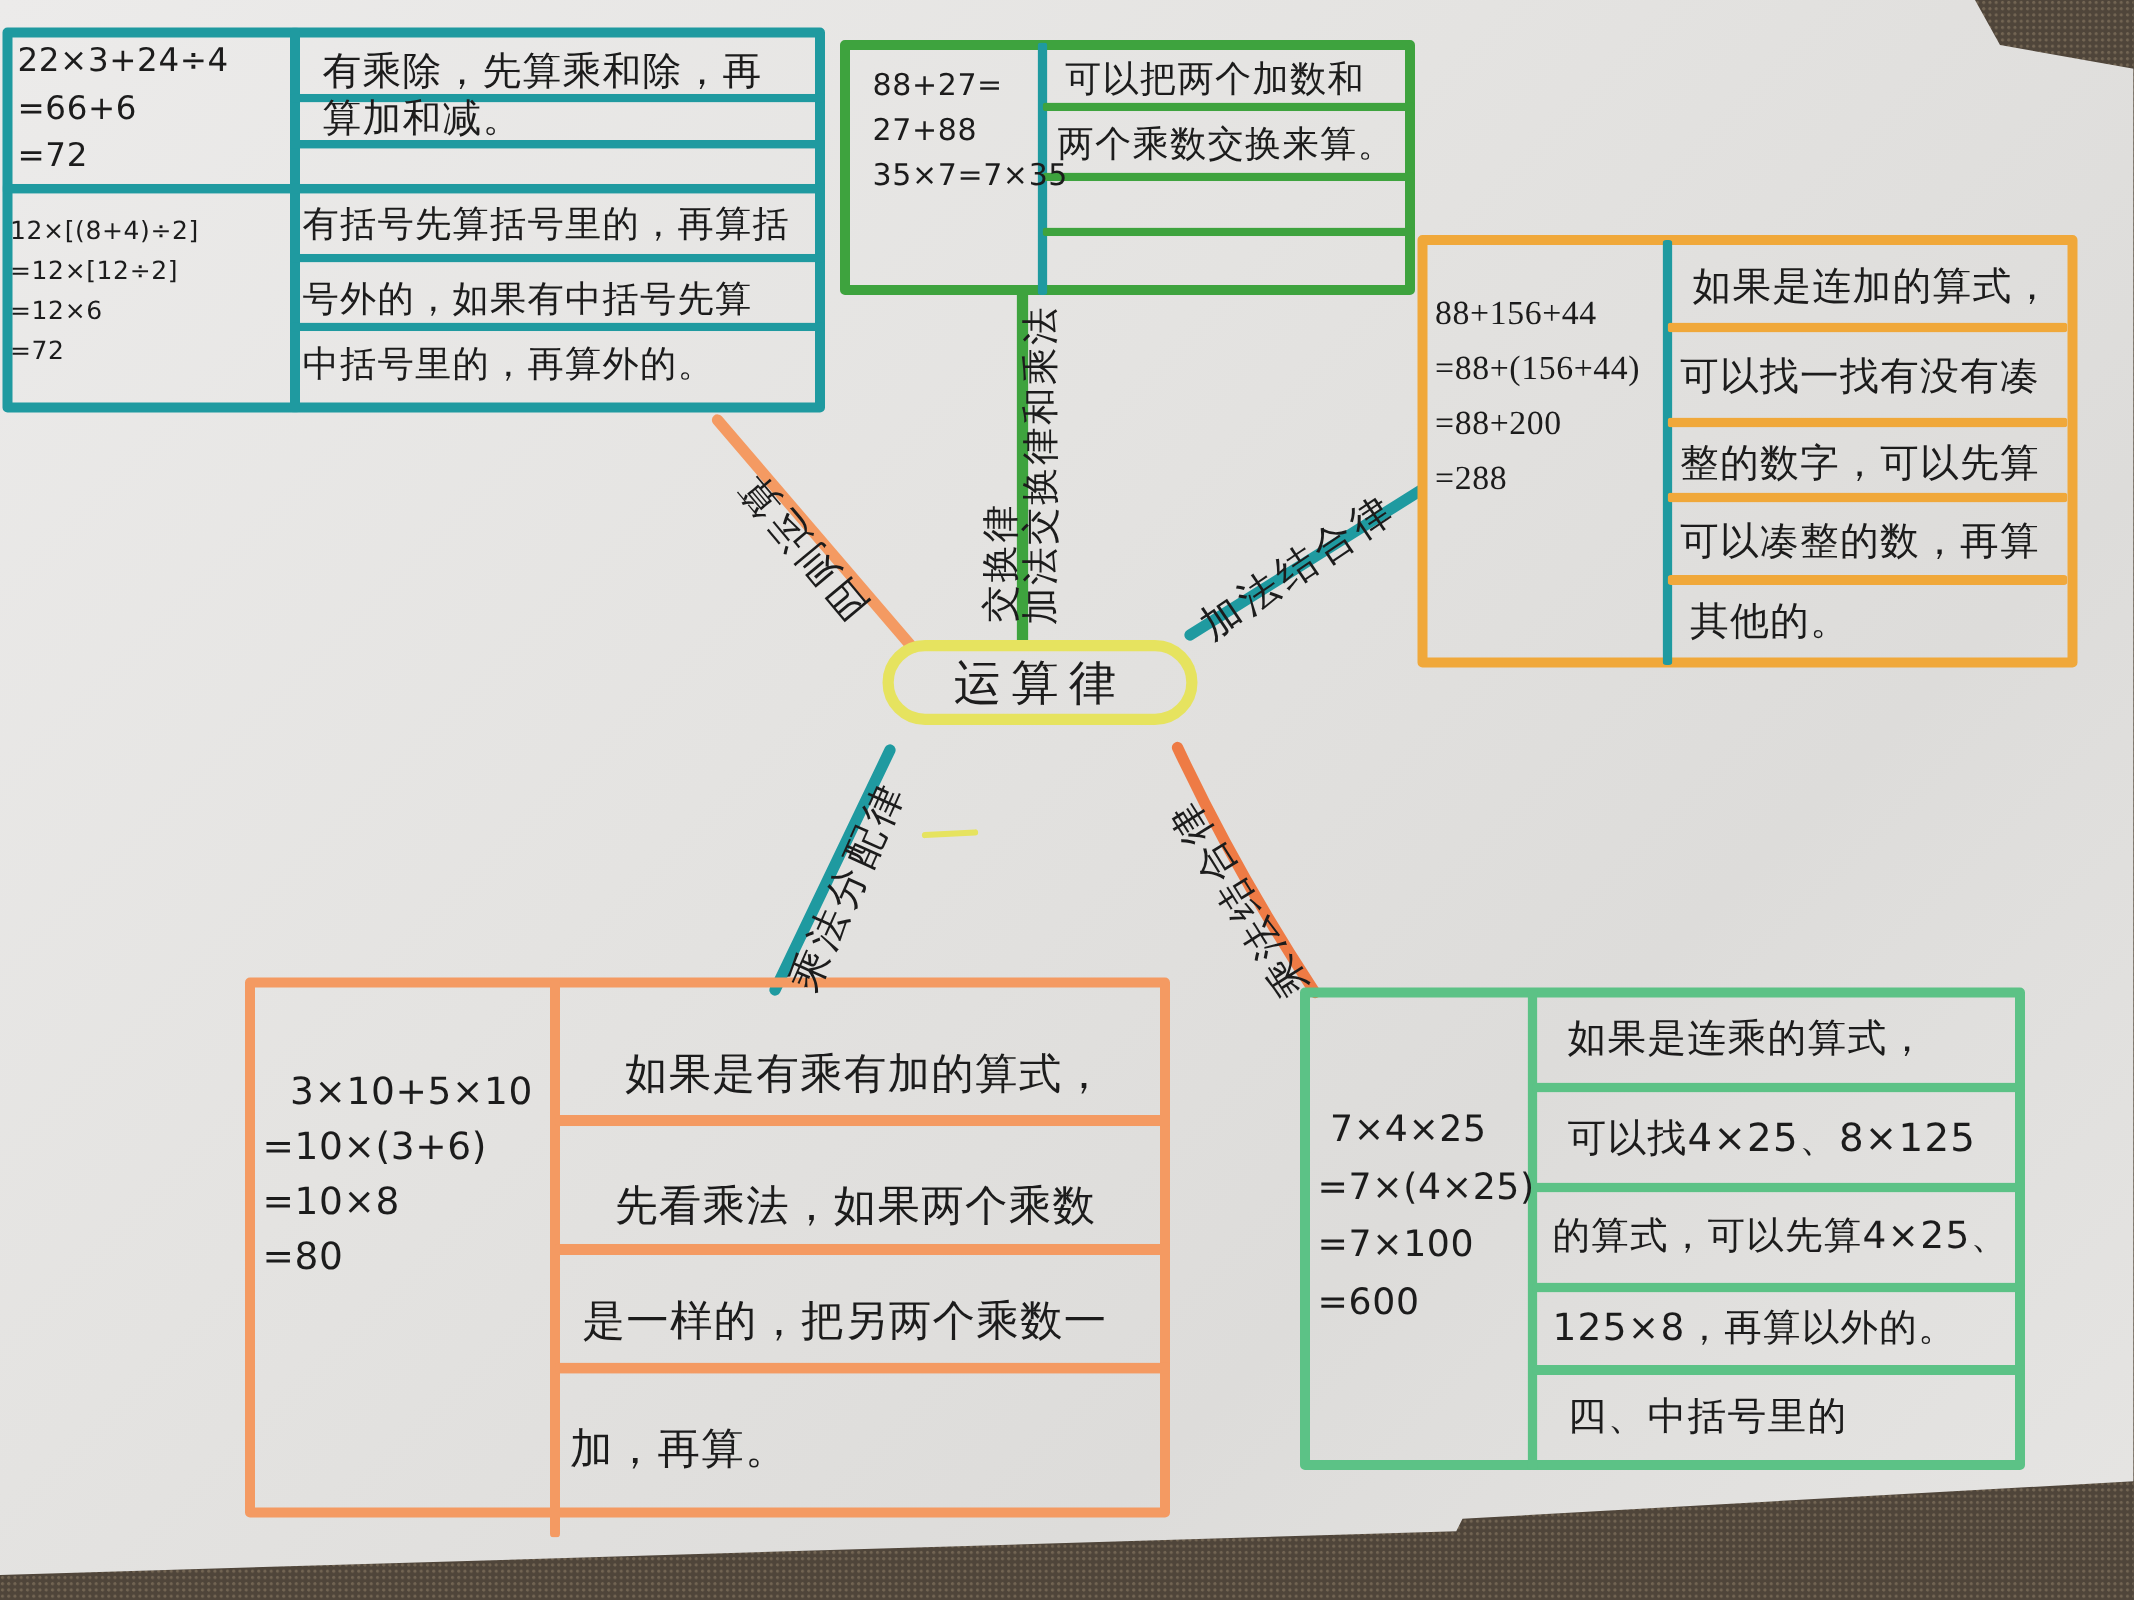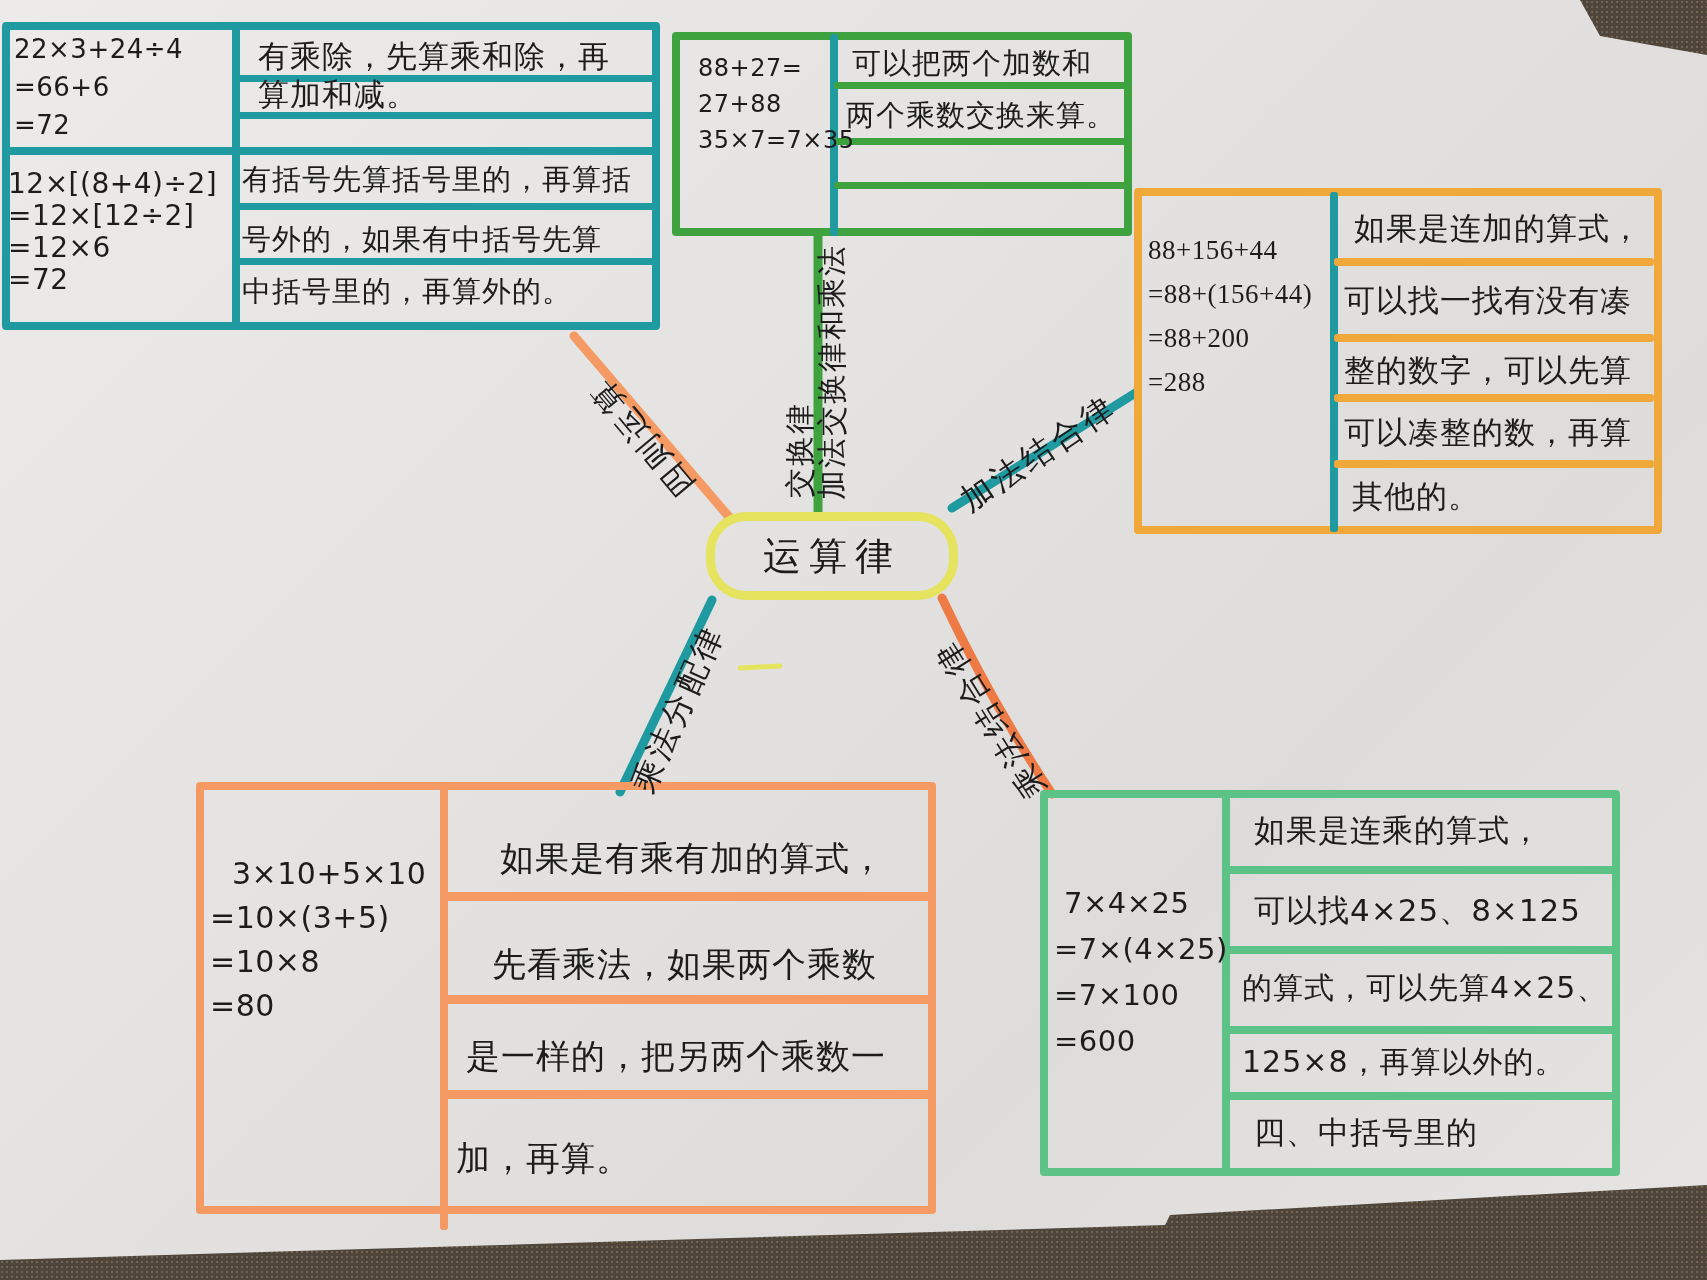--- a/index.html
+++ b/index.html
@@ -20,21 +20,21 @@
     background:linear-gradient(135deg,#ecebea 0%,#e4e3e1 40%,#dddcda 70%,#e6e5e3 100%);
     clip-path:polygon(0 0, 1580px 0, 1600px 36px, 1707px 55px, 1707px 1185px, 1170px 1215px, 1165px 1225px, 0 1260px);
   }
   .box { position:absolute; box-sizing:border-box; border-style:solid; border-radius:4px; }
   .hline { position:absolute; height:0; border-top-style:solid; border-radius:3px; }
   .vline { position:absolute; width:0; border-left-style:solid; border-radius:3px; }
   .calc { position:absolute; font-size:26px; line-height:38px; white-space:pre; letter-spacing:0.5px; }
   .rowtext { position:absolute; font-size:31px; white-space:nowrap; letter-spacing:1px; }
   .branch-label { position:absolute; font-size:32px; white-space:nowrap; letter-spacing:4px; transform-origin:0 0; }
   .center {
-    position:absolute; left:706px; top:512px; width:252px; height:88px;
+    position:absolute; left:706px; top:512px; width:252px; height:68px;
     box-sizing:border-box; border:9px solid #e6e35f; border-radius:40px;
     display:flex; align-items:center; justify-content:center;
     font-size:38px; letter-spacing:8px;
   }
   svg.connectors { position:absolute; left:0; top:0; }
 </style>
 </head>
 <body>
 
 <div class="carpet"></div>
@@ -59,21 +59,21 @@
   <div class="hline" style="left:2px;top:147px;width:658px;border-top-width:8px;border-color:#1f9aa0;"></div>
   <div class="hline" style="left:232px;top:75px;width:428px;border-top-width:7px;border-color:#1f9aa0;"></div>
   <div class="hline" style="left:232px;top:112px;width:428px;border-top-width:7px;border-color:#1f9aa0;"></div>
   <div class="hline" style="left:232px;top:203px;width:428px;border-top-width:7px;border-color:#1f9aa0;"></div>
   <div class="hline" style="left:232px;top:258px;width:428px;border-top-width:7px;border-color:#1f9aa0;"></div>
 
   <div class="calc" style="left:14px;top:30px;"><span>22×3+24÷4</span><br><span>=66+6</span><br><span>=72</span></div>
   <div class="rowtext" style="left:258px;top:36px;">有乘除，先算乘和除，再</div>
   <div class="rowtext" style="left:258px;top:74px;">算加和减。</div>
 
-  <div class="calc" style="left:8px;top:168px;font-size:28px;line-height:32px;"><span>12×[(8+4)÷2]</span><br><span>=12×[12÷2]</span><br><span>=12×6</span><br><span>=72</span></div>
+  <div class="calc" style="left:8px;top:168px;font-size:20px;line-height:32px;"><span>12×[(8+4)÷2]</span><br><span>=12×[12÷2]</span><br><span>=12×6</span><br><span>=72</span></div>
   <div class="rowtext" style="left:242px;top:160px;font-size:29px;">有括号先算括号里的，再算括</div>
   <div class="rowtext" style="left:242px;top:220px;font-size:29px;">号外的，如果有中括号先算</div>
   <div class="rowtext" style="left:242px;top:272px;font-size:29px;">中括号里的，再算外的。</div>
 </div>
 
 <div>
   <div class="box" style="left:672px;top:32px;width:460px;height:204px;border-width:8px;border-color:#3ea33e;"></div>
   <div class="vline" style="left:830px;top:34px;height:202px;border-left-width:8px;border-color:#1f9aa0;"></div>
   <div class="hline" style="left:834px;top:82px;width:298px;border-top-width:7px;border-color:#3ea33e;"></div>
   <div class="hline" style="left:834px;top:138px;width:298px;border-top-width:7px;border-color:#3ea33e;"></div>
@@ -100,21 +100,21 @@
   <div class="rowtext" style="left:1352px;top:476px;">其他的。</div>
 </div>
 
 <div>
   <div class="box" style="left:196px;top:782px;width:740px;height:432px;border-width:8px;border-color:#f49a62;"></div>
   <div class="vline" style="left:440px;top:784px;height:446px;border-left-width:8px;border-color:#f49a62;"></div>
   <div class="hline" style="left:444px;top:892px;width:492px;border-top-width:9px;border-color:#f49a62;"></div>
   <div class="hline" style="left:444px;top:995px;width:492px;border-top-width:9px;border-color:#f49a62;"></div>
   <div class="hline" style="left:444px;top:1090px;width:492px;border-top-width:9px;border-color:#f49a62;"></div>
 
-  <div class="calc" style="left:210px;top:852px;font-size:30px;line-height:44px;"><span style="padding-left:22px;">3×10+5×10</span><br><span>=10×(3+5)</span><br><span>=10×8</span><br><span>=80</span></div>
+  <div class="calc" style="left:210px;top:852px;font-size:30px;line-height:44px;"><span style="padding-left:22px;">3×10+5×10</span><br><span>=10×(3+6)</span><br><span>=10×8</span><br><span>=80</span></div>
   <div class="rowtext" style="left:500px;top:836px;font-size:34px;">如果是有乘有加的算式，</div>
   <div class="rowtext" style="left:492px;top:942px;font-size:34px;">先看乘法，如果两个乘数</div>
   <div class="rowtext" style="left:466px;top:1034px;font-size:34px;">是一样的，把另两个乘数一</div>
   <div class="rowtext" style="left:456px;top:1136px;font-size:34px;">加，再算。</div>
 </div>
 
 <div>
   <div class="box" style="left:1040px;top:790px;width:580px;height:386px;border-width:8px;border-color:#5cc286;"></div>
   <div class="vline" style="left:1222px;top:792px;height:384px;border-left-width:8px;border-color:#5cc286;"></div>
   <div class="hline" style="left:1226px;top:866px;width:394px;border-top-width:8px;border-color:#5cc286;"></div>

